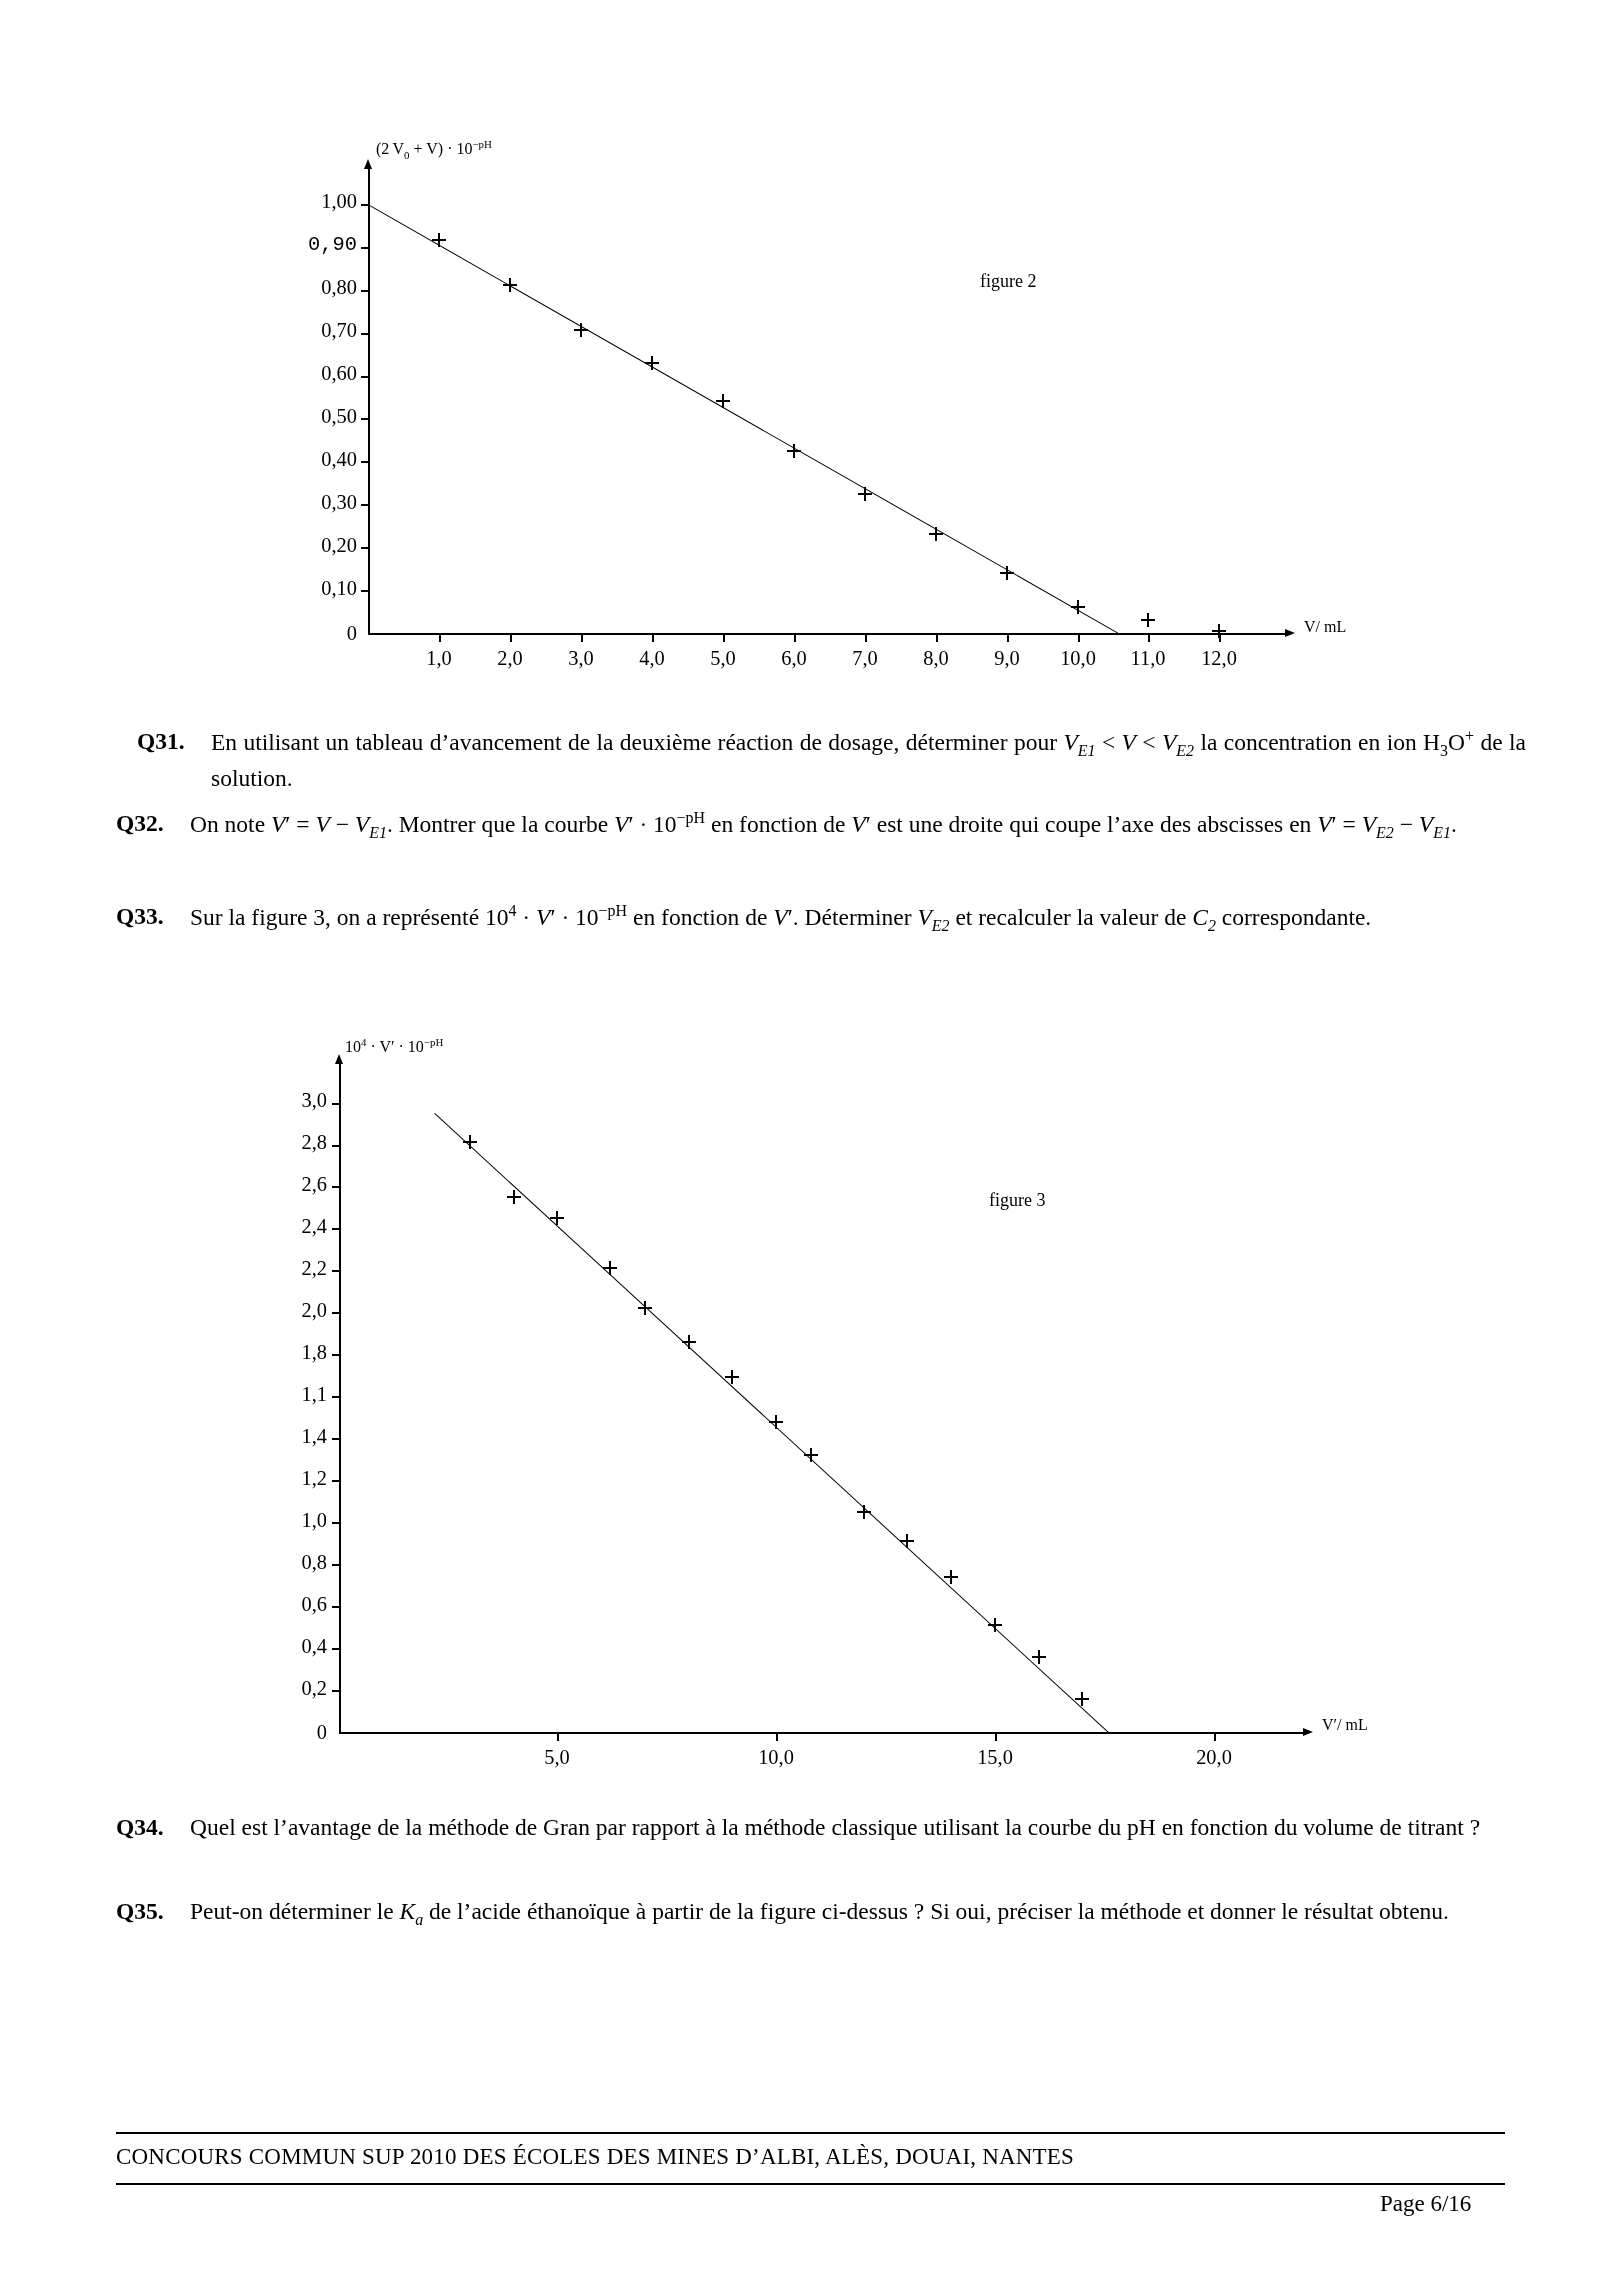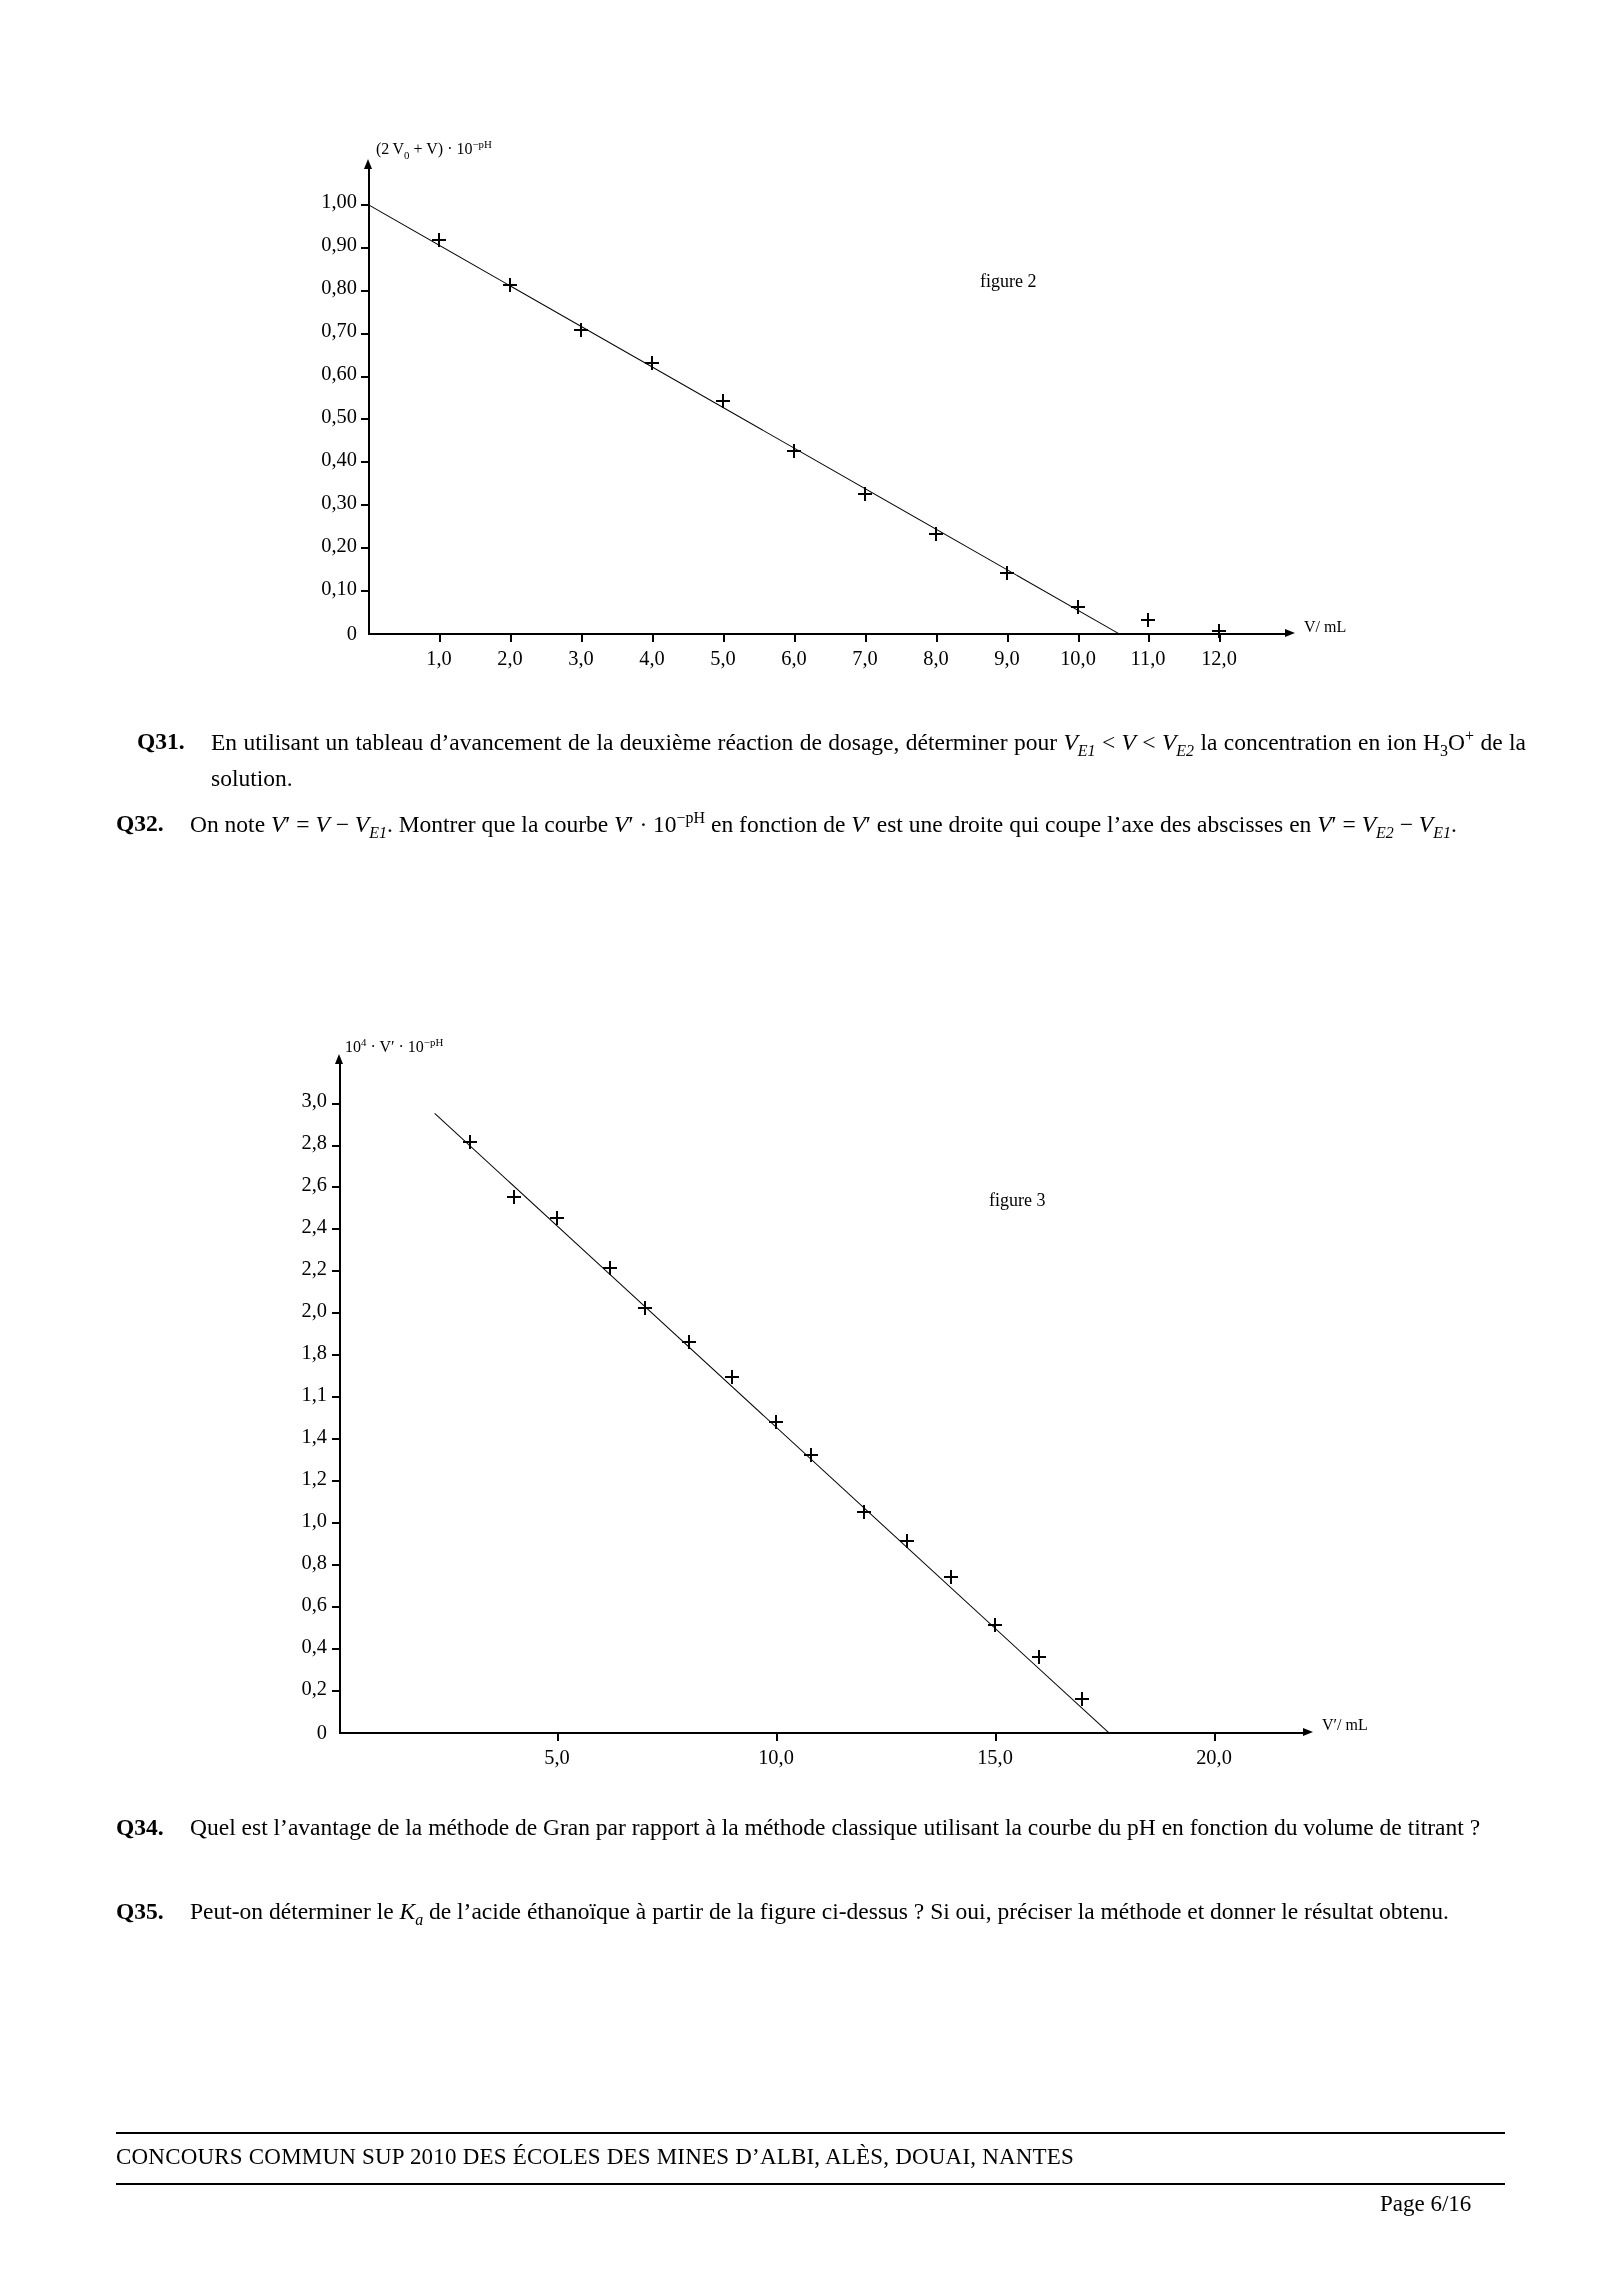--- a/index.html
+++ b/index.html
@@ -148,21 +148,21 @@
       <div class="ylabel" style="left:251px; top:354px; width:106px;">0,40</div>
       <div class="tick" style="left:361px; top:324px; width:8.6px; height:1.6px;"></div>
       <div class="ylabel" style="left:251px; top:311px; width:106px;">0,50</div>
       <div class="tick" style="left:361px; top:282px; width:8.6px; height:1.6px;"></div>
       <div class="ylabel" style="left:251px; top:268px; width:106px;">0,60</div>
       <div class="tick" style="left:361px; top:239px; width:8.6px; height:1.6px;"></div>
       <div class="ylabel" style="left:251px; top:225px; width:106px;">0,70</div>
       <div class="tick" style="left:361px; top:196px; width:8.6px; height:1.6px;"></div>
       <div class="ylabel" style="left:251px; top:182px; width:106px;">0,80</div>
       <div class="tick" style="left:361px; top:153px; width:8.6px; height:1.6px;"></div>
-      <div class="ylabel" style="left:251px; top:139px; width:106px;">0,90</div>
+      <div class="ylabel" style="left:251px; top:139px; width:106px;font-family:Liberation Mono, monospace;">0,90</div>
       <div class="tick" style="left:361px; top:110px; width:8.6px; height:1.6px;"></div>
       <div class="ylabel" style="left:251px; top:96px; width:106px;">1,00</div>
       <div class="ylabel" style="left:251px; top:528px; width:106px;">0</div>
       <div class="tick" style="left:439px; top:539px; width:1.6px; height:8.6px;"></div>
       <div class="xlabel" style="left:392px; top:553px; width:94px;">1,0</div>
       <div class="tick" style="left:510px; top:539px; width:1.6px; height:8.6px;"></div>
       <div class="xlabel" style="left:463px; top:553px; width:94px;">2,0</div>
       <div class="tick" style="left:581px; top:539px; width:1.6px; height:8.6px;"></div>
       <div class="xlabel" style="left:534px; top:553px; width:94px;">3,0</div>
       <div class="tick" style="left:652px; top:539px; width:1.6px; height:8.6px;"></div>
@@ -269,20 +269,24 @@
   <div class="qitem" style="left:116px; top:725px; width:1389px;margin-left:21px;">
     <span class="qtag">Q31.</span>
     <div class="qtext">En utilisant un tableau d’avancement de la deuxième réaction de dosage, déterminer pour <i>V<span class="sub">E1</span></i> &lt; <i>V</i> &lt; <i>V<span class="sub">E2</span></i> la concentration en ion H<span class="subu">3</span>O<span class="sup">+</span> de la solution.</div>
   </div>
 
   <div class="qitem" style="left:116px; top:807px; width:1389px;">
     <span class="qtag">Q32.</span>
     <div class="qtext">On note <i>V</i>′ = <i>V</i> − <i>V<span class="sub">E1</span></i>. Montrer que la courbe <i>V</i>′ · 10<span class="sup">−pH</span> en fonction de <i>V</i>′ est une droite qui coupe l’axe des abscisses en <i>V</i>′ = <i>V<span class="sub">E2</span></i> − <i>V<span class="sub">E1</span></i>.</div>
   </div>
 
+  <div class="qitem" style="left:116px; top:900px; width:1389px;">
+    <span class="qtag">Q33.</span>
+    <div class="qtext">Sur la figure 3, on a représenté 10<span class="sup">4</span> · <i>V</i>′ · 10<span class="sup">−pH</span> en fonction de <i>V</i>′. Déterminer <i>V<span class="sub">E2</span></i> et recalculer la valeur de <i>C<span class="sub">2</span></i> correspondante.</div>
+  </div>
 
   <div class="qitem" style="left:116px; top:1811px; width:1389px;">
     <span class="qtag">Q34.</span>
     <div class="qtext">Quel est l’avantage de la méthode de Gran par rapport à la méthode classique utilisant la courbe du pH en fonction du volume de titrant ?</div>
   </div>
 
   <div class="qitem" style="left:116px; top:1895px; width:1389px;">
     <span class="qtag">Q35.</span>
     <div class="qtext">Peut-on déterminer le <i>K<span class="sub">a</span></i> de l’acide éthanoïque à partir de la figure ci-dessus ? Si oui, préciser la méthode et donner le résultat obtenu.</div>
   </div>

